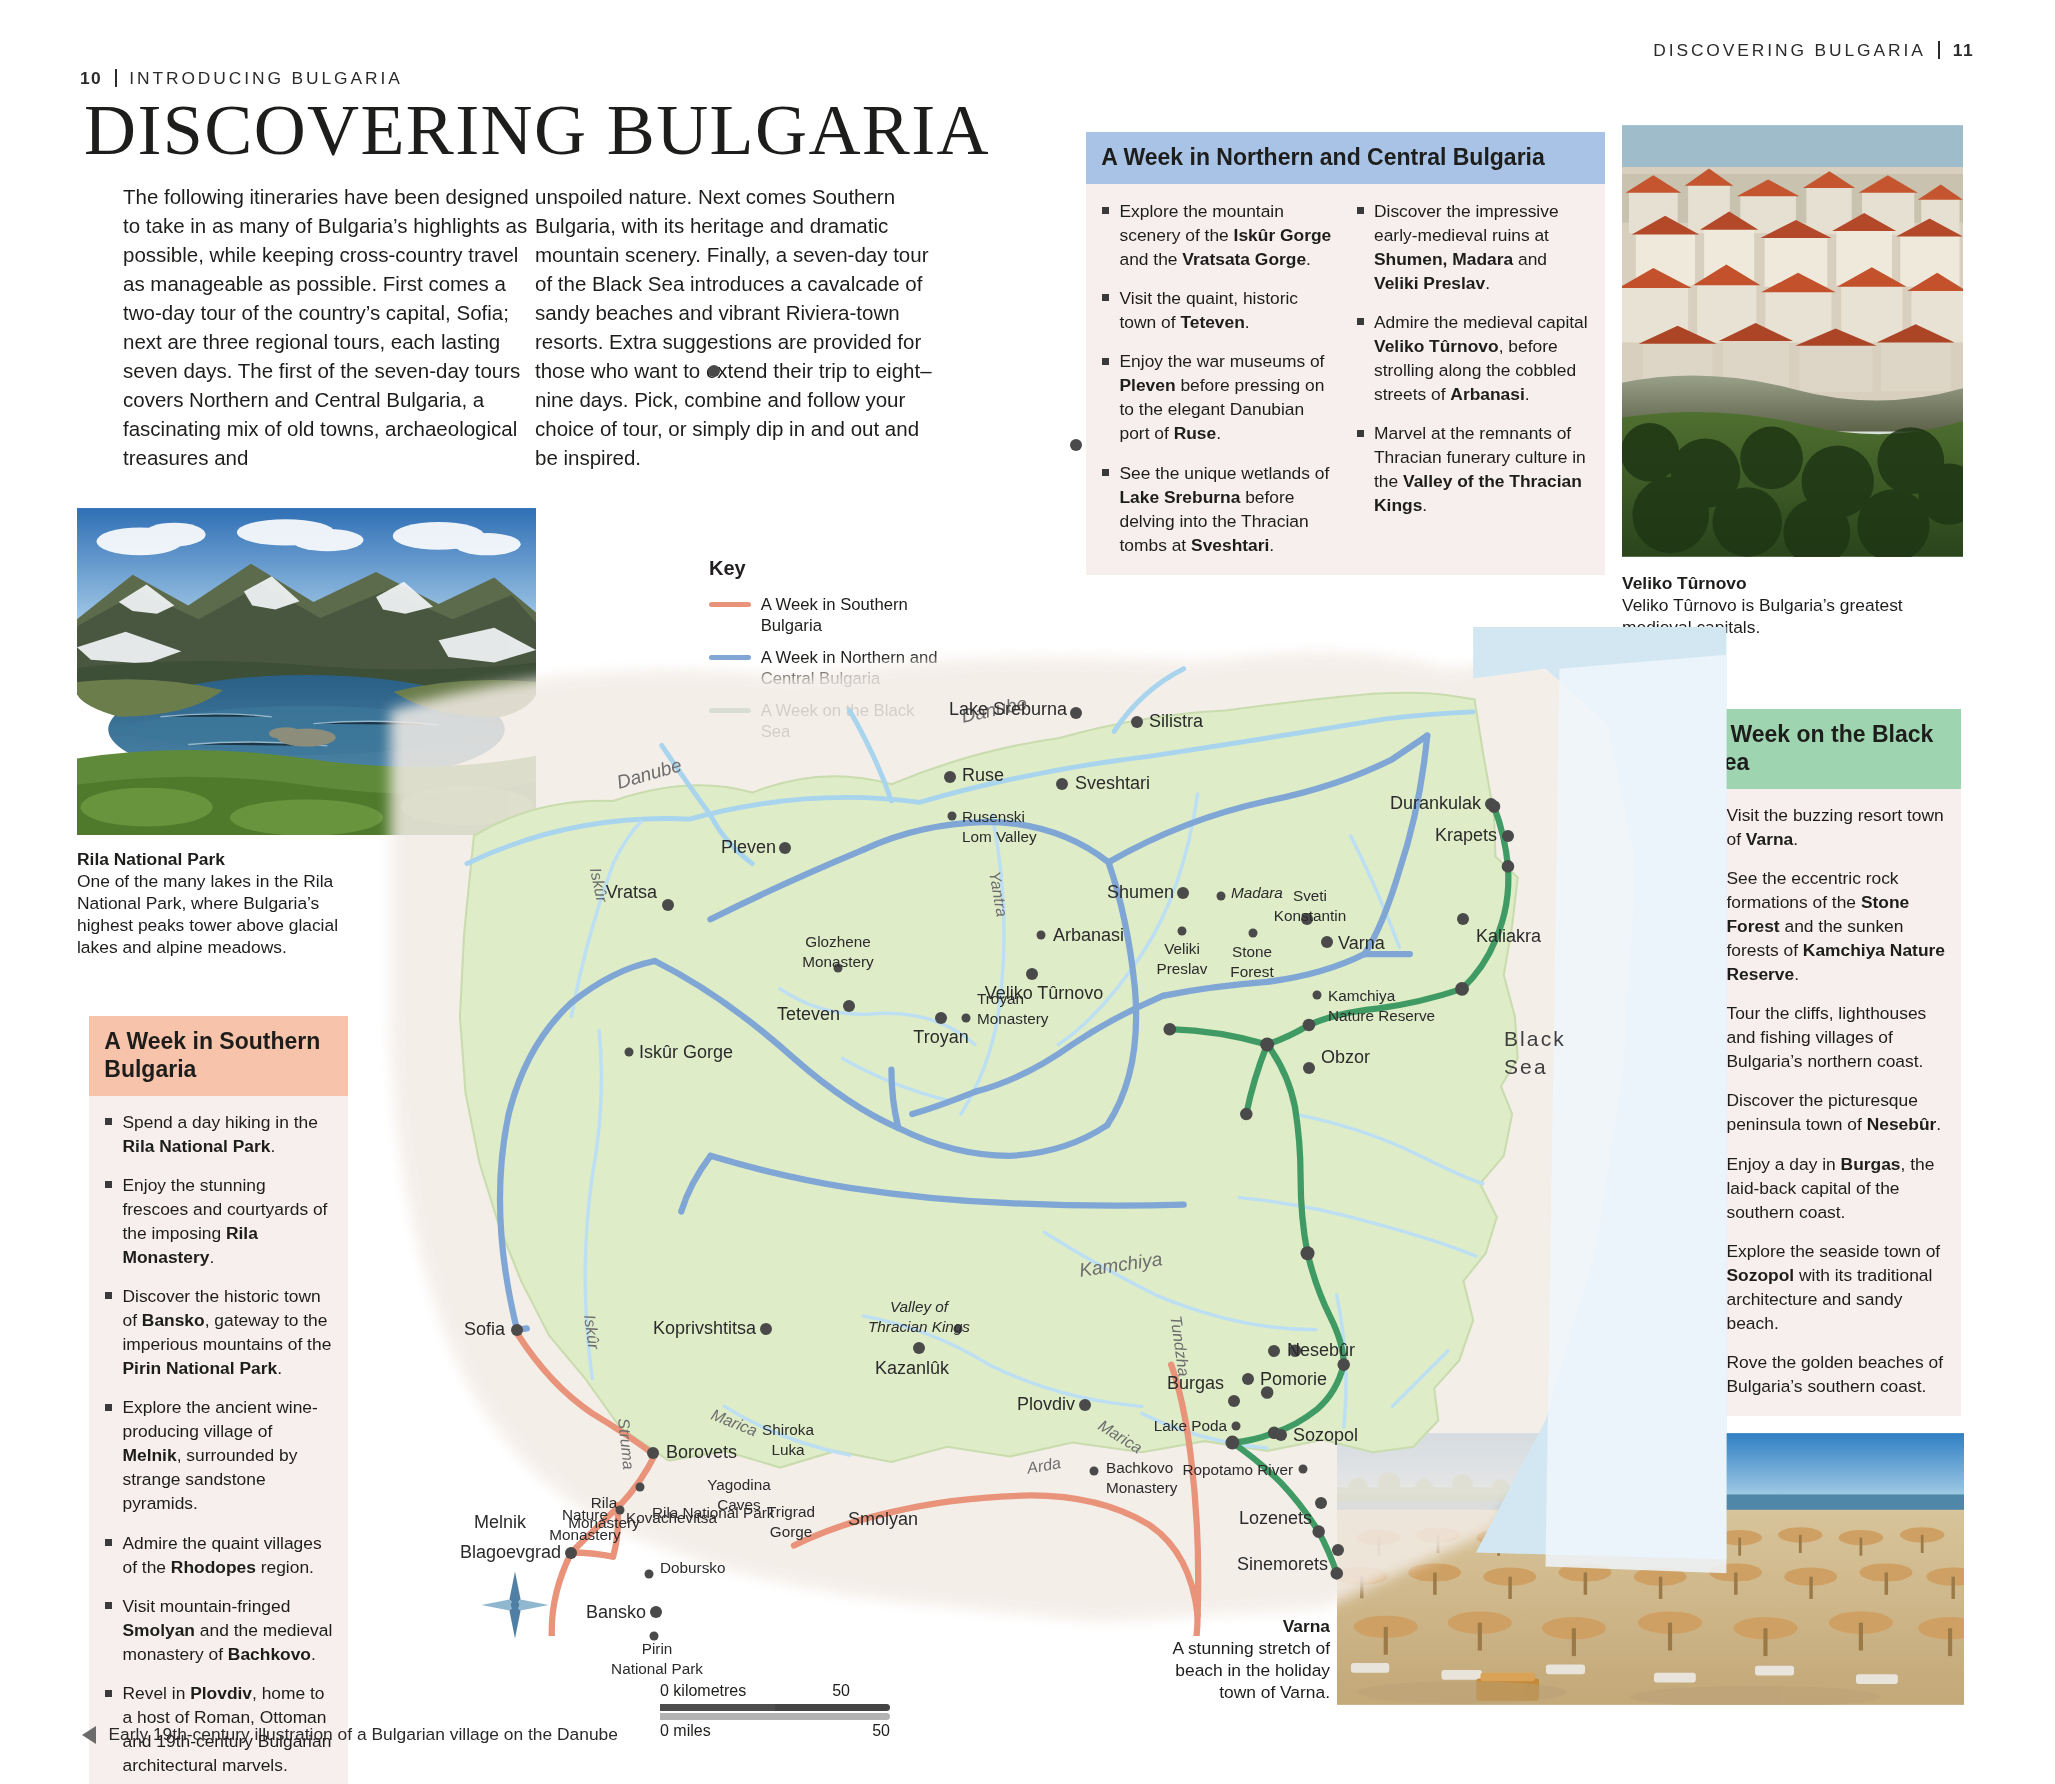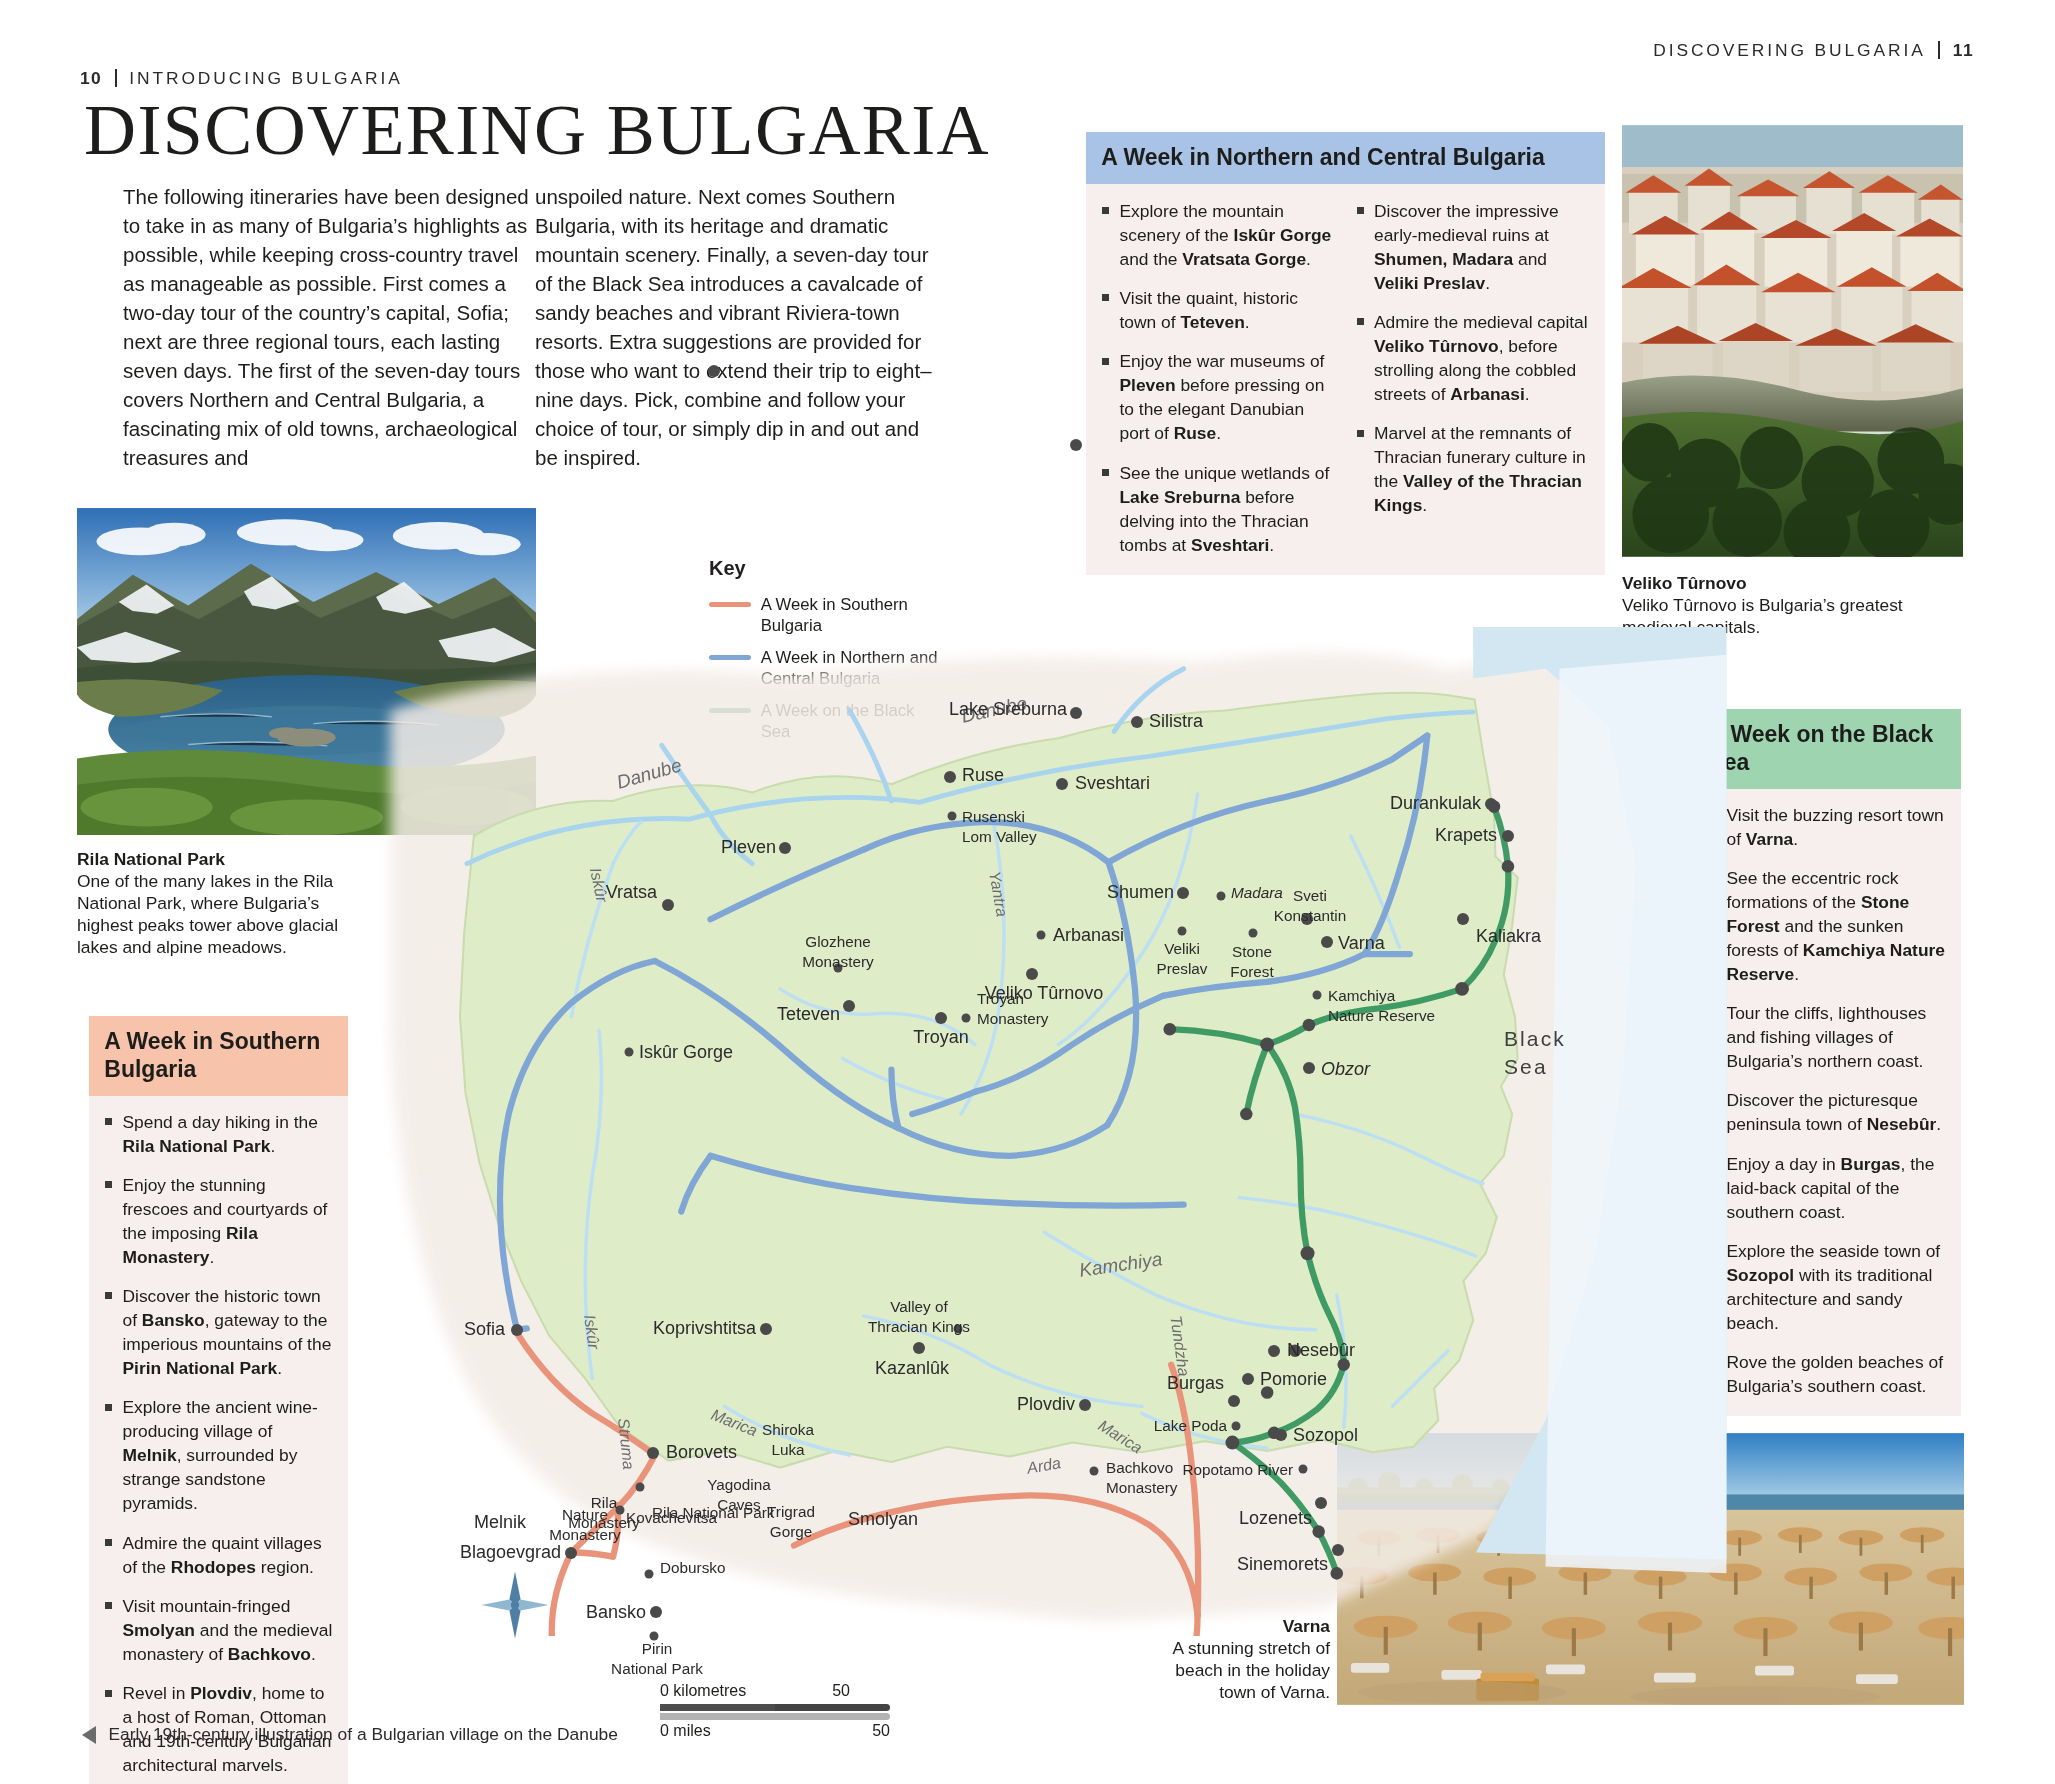--- a/index.html
+++ b/index.html
@@ -651,21 +651,21 @@
 Forest</div>
 
   <div class="dot" style="left:965px; top:315px;"></div>
   <div class="mlabel" style="left:976px; top:306px;">Varna</div>
 
   <div class="dot sm" style="left:955px; top:368px;"></div>
   <div class="mlabel sm" style="left:966px; top:359px;">Kamchiya
 Nature Reserve</div>
 
   <div class="dot" style="left:947px; top:441px;"></div>
-  <div class="mlabel" style="left:959px; top:432px;font-style:italic;">Obzor</div>
+  <div class="mlabel" style="left:959px; top:420px;">Obzor</div>
 
   <div class="dot" style="left:306px; top:278px;"></div>
   <div class="mlabel rt" style="left:295px; top:255px;">Vratsa</div>
 
   <div class="dot sm" style="left:476px; top:341px;"></div>
   <div class="mlabel sm ctr" style="left:476px; top:305px;">Glozhene
 Monastery</div>
 
   <div class="dot sm" style="left:267px; top:425px;"></div>
   <div class="mlabel" style="left:277px; top:415px;">Iskûr Gorge</div>
@@ -686,21 +686,21 @@
   <div class="dot" style="left:670px; top:347px;"></div>
   <div class="mlabel ctr" style="left:682px; top:356px;">Veliko Tûrnovo</div>
 
   <div class="dot" style="left:155px; top:703px;"></div>
   <div class="mlabel rt" style="left:143px; top:692px;">Sofia</div>
 
   <div class="dot" style="left:404px; top:702px;"></div>
   <div class="mlabel rt" style="left:394px; top:691px;">Koprivshtitsa</div>
 
   <div class="dot sm" style="left:596px; top:702px;"></div>
-  <div class="mlabel sm ctr" style="left:557px; top:670px;">Valley of
+  <div class="mlabel sm ctr" style="left:557px; top:670px;font-style:italic;">Valley of
 Thracian Kings</div>
 
   <div class="dot" style="left:557px; top:721px;"></div>
   <div class="mlabel ctr" style="left:550px; top:731px;">Kazanlûk</div>
 
   <div class="dot" style="left:912px; top:724px;"></div>
   <div class="mlabel" style="left:925px; top:713px;">Nesebûr</div>
 
   <div class="dot" style="left:886px; top:752px;"></div>
   <div class="mlabel" style="left:898px; top:742px;">Pomorie</div>

